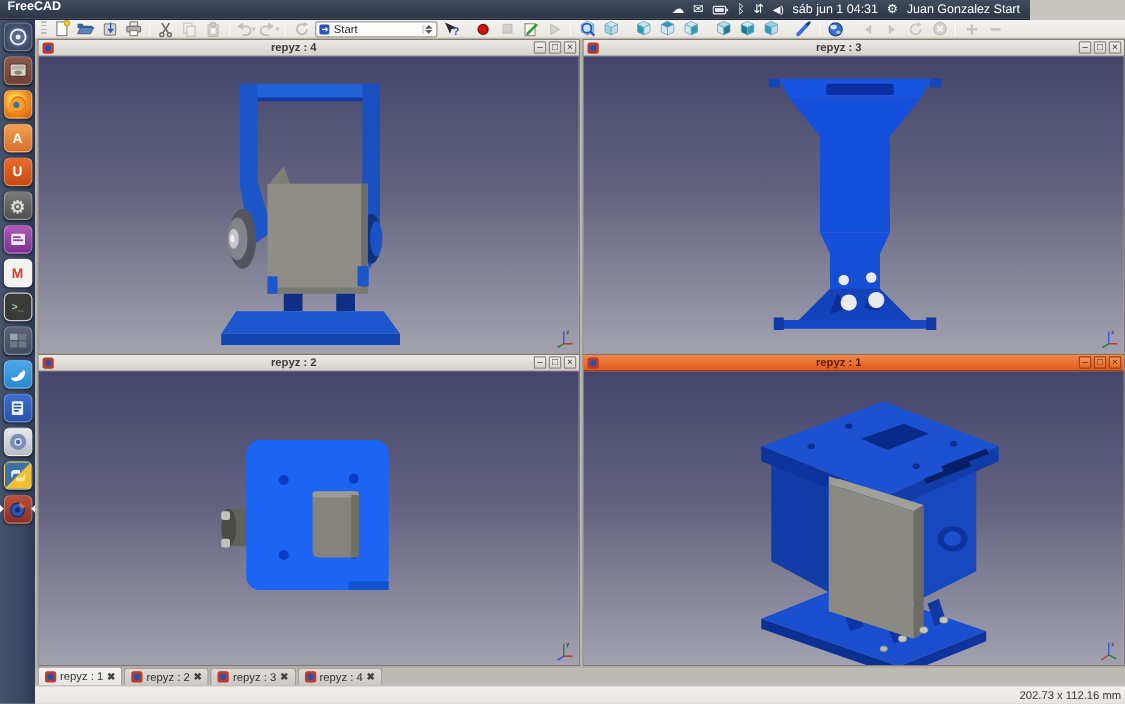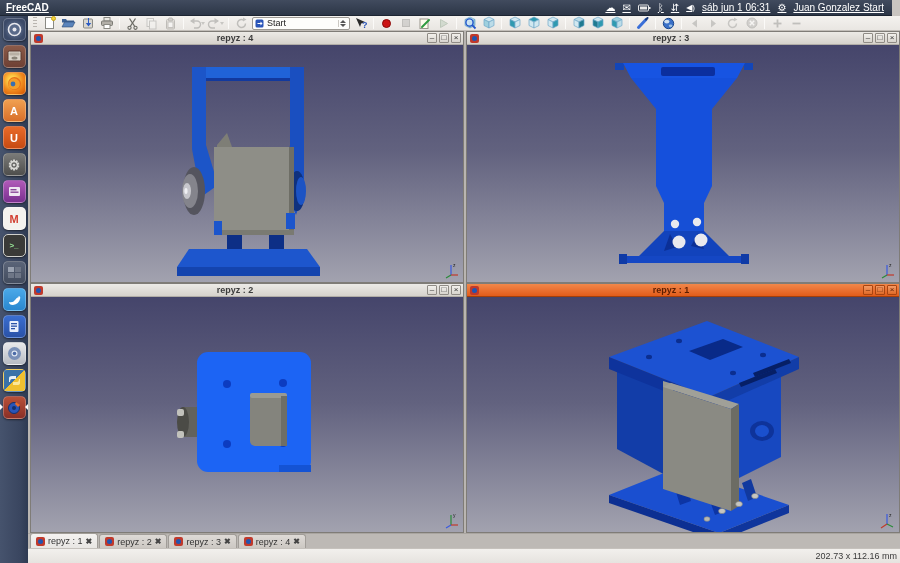--- a/index.html
+++ b/index.html
@@ -1,21 +1,21 @@
 <!DOCTYPE html>
 <html><head>
 <meta charset="utf-8">
 <style>
   * { margin:0; padding:0; box-sizing:border-box; }
   html,body { width:900px; height:563px; overflow:hidden; font-family:"Liberation Sans", sans-serif; background:#c9c5c1; }
 
   
-  #top-panel { position:absolute; left:0; top:0; width:892px; height:16px;
+  #top-panel { position:absolute; left:0; top:0; width:824px; height:16px;
     background:linear-gradient(#414b5e,#2c3647); border-bottom:1px solid #1d2532;
-    display:flex; align-items:center; color:#fff; font-size:10px; z-index:50;text-decoration:underline; }
+    display:flex; color:#fff; font-size:10px; z-index:50; }
   #top-panel .app-title { font-weight:bold; margin-left:6px; }
   #top-panel .spacer { flex:1; }
   #top-panel .tray { display:flex; align-items:center; gap:7px; margin-right:8px; font-size:10px; }
   #top-panel .tray span { line-height:16px; }
   .battery-svg { display:block; }
 
   
   #launcher { position:absolute; left:0; top:16px; width:28px; height:547px;
     background:linear-gradient(90deg,#46536d,#3a4660 70%,#2e3a52); z-index:40; }
   .launch-item { position:relative; width:28px; height:27px; display:flex; align-items:center; justify-content:center; }
@@ -95,21 +95,21 @@
     <span>☁</span>
     <span>✉</span>
     <svg class="battery-svg" width="13" height="8" viewBox="0 0 13 8">
         <rect x="0.5" y="1" width="10" height="6" rx="1" fill="none" stroke="#e8e8e8"></rect>
         <rect x="2" y="2.5" width="7" height="3" fill="#e8e8e8"></rect>
         <rect x="11" y="3" width="1.5" height="2" fill="#e8e8e8"></rect>
       </svg>
     <span>ᛒ</span>
     <span>⇵</span>
     <span style="font-size:8px">◀)</span>
-    <span>sáb jun 1  06:31</span>
+    <span>sáb jun 1  04:31</span>
     <span>⚙</span>
     <span>Juan Gonzalez Start</span>
   </div>
 </div>
 
 <div id="launcher">
   <div class="launch-item">
     <span class="tile" style="background:radial-gradient(circle at 50% 50%, #5a6a8a 0 30%, #3c4a68 70%);">
       <svg width="15" height="15" viewBox="0 0 15 15">
           <circle cx="7.5" cy="7.5" r="6" fill="none" stroke="#e8e8ee" stroke-width="1.6"></circle>

